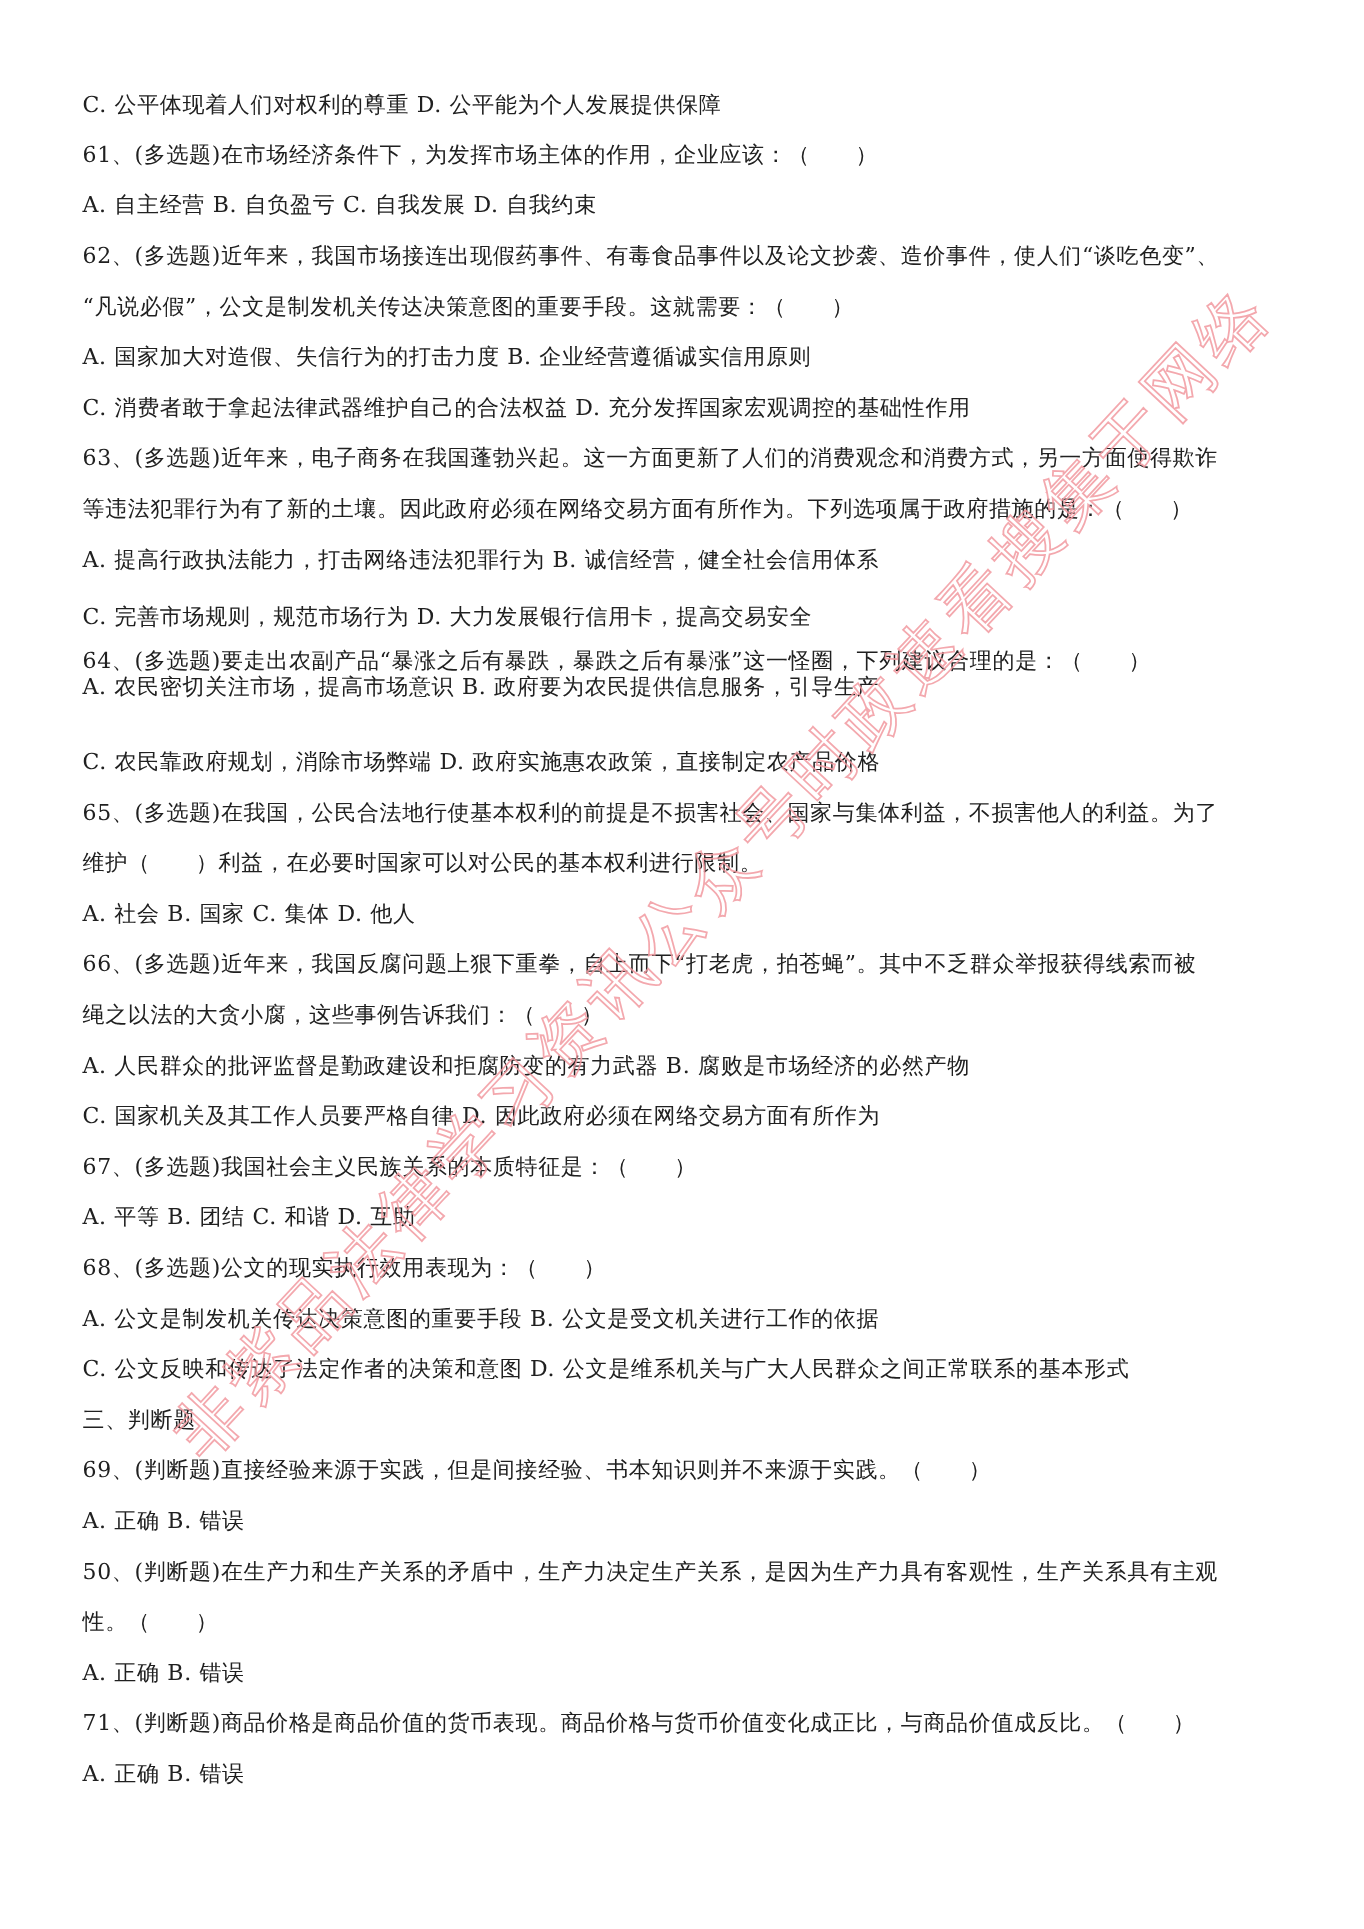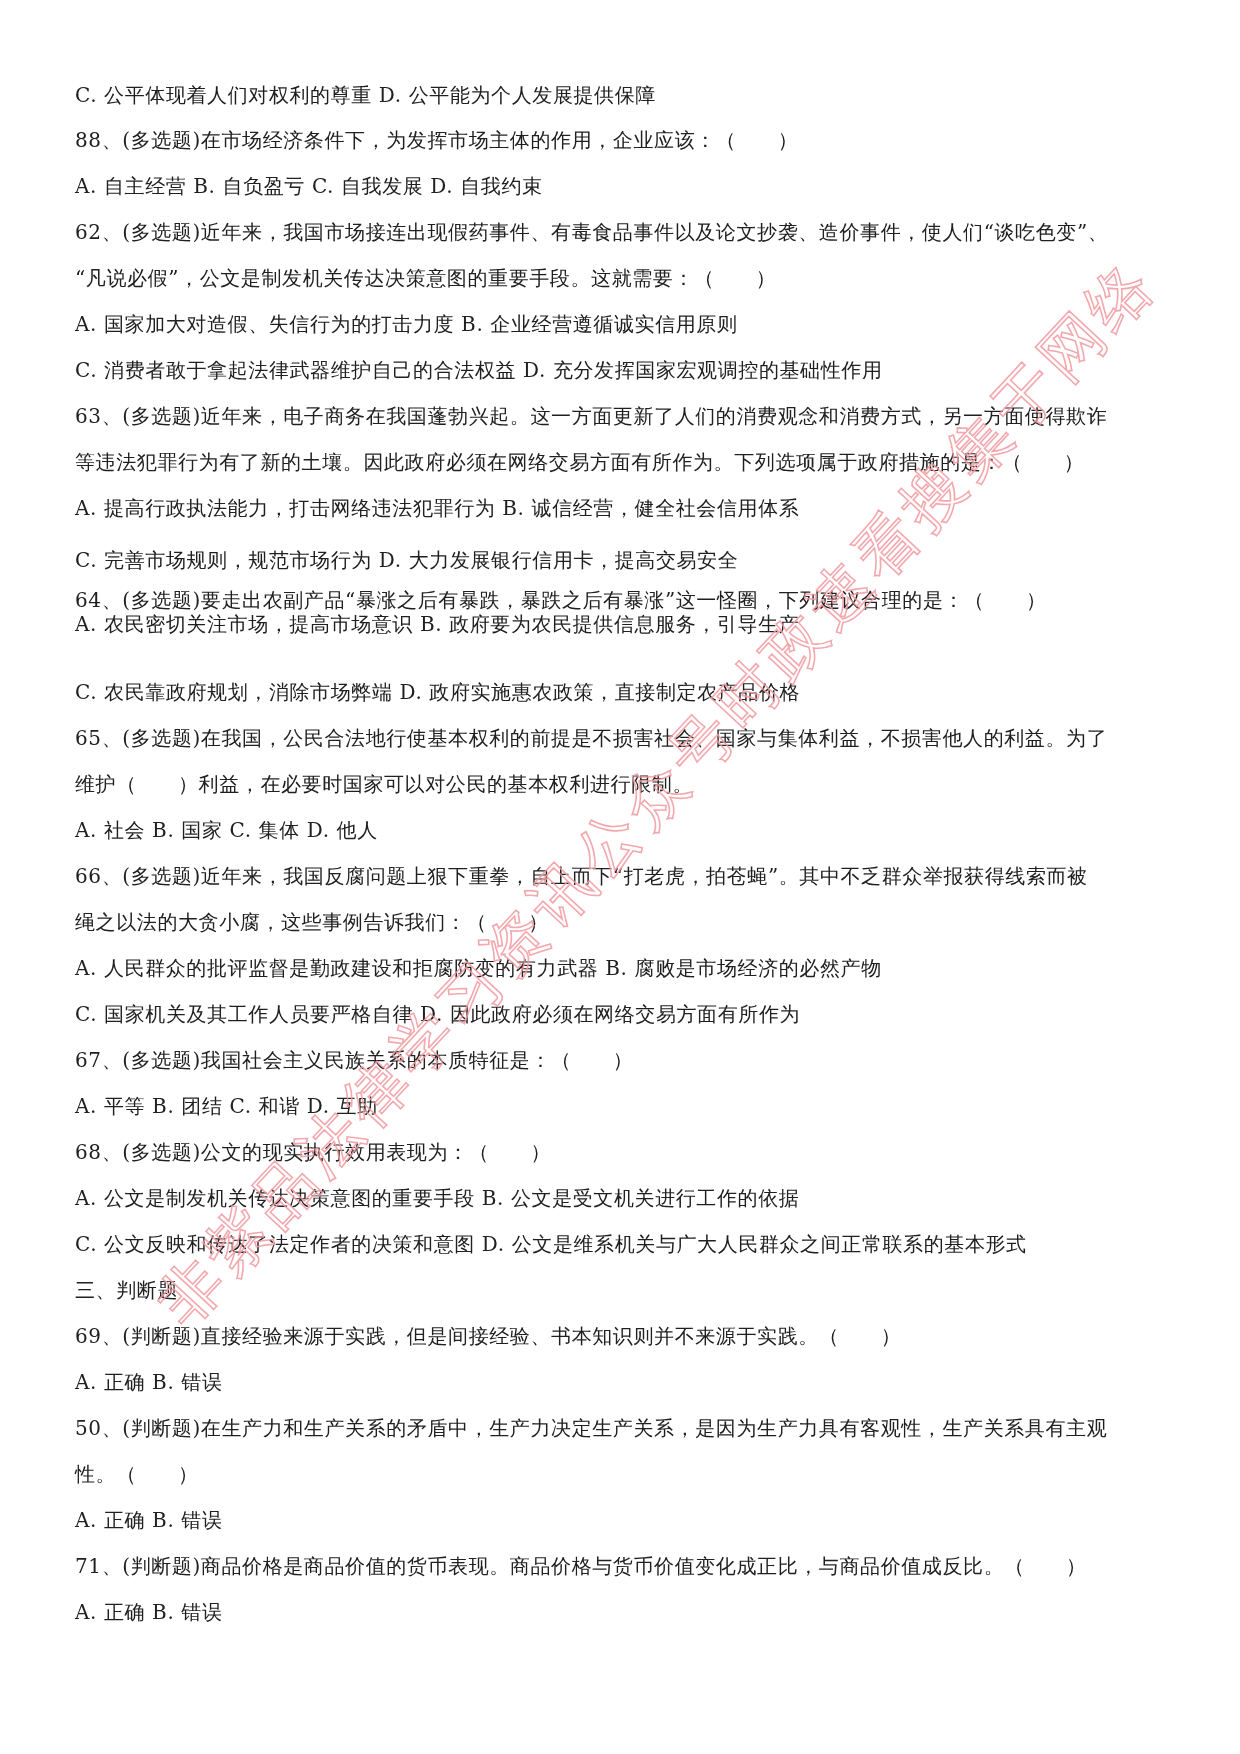--- a/index.html
+++ b/index.html
@@ -47,21 +47,21 @@
       opacity: 0.85;
       pointer-events: none;
     }
   </style>
 </head>
 <body>
 
 <div class="page">
   <div id="lines">
       <div class="line" style="top: 82px;">C. 公平体现着人们对权利的尊重 D. 公平能为个人发展提供保障</div>
-      <div class="line" style="top: 127px;">88、(多选题)在市场经济条件下，为发挥市场主体的作用，企业应该：（　　）</div>
+      <div class="line" style="top: 127px;">61、(多选题)在市场经济条件下，为发挥市场主体的作用，企业应该：（　　）</div>
       <div class="line" style="top: 173px;">A. 自主经营 B. 自负盈亏 C. 自我发展 D. 自我约束</div>
       <div class="line" style="top: 219px;">62、(多选题)近年来，我国市场接连出现假药事件、有毒食品事件以及论文抄袭、造价事件，使人们“谈吃色变”、</div>
       <div class="line" style="top: 265px;">“凡说必假”，公文是制发机关传达决策意图的重要手段。这就需要：（　　）</div>
       <div class="line" style="top: 311px;">A. 国家加大对造假、失信行为的打击力度 B. 企业经营遵循诚实信用原则</div>
       <div class="line" style="top: 357px;">C. 消费者敢于拿起法律武器维护自己的合法权益 D. 充分发挥国家宏观调控的基础性作用</div>
       <div class="line" style="top: 403px;">63、(多选题)近年来，电子商务在我国蓬勃兴起。这一方面更新了人们的消费观念和消费方式，另一方面使得欺诈</div>
       <div class="line" style="top: 449px;">等违法犯罪行为有了新的土壤。因此政府必须在网络交易方面有所作为。下列选项属于政府措施的是：（　　）</div>
       <div class="line" style="top: 495px;">A. 提高行政执法能力，打击网络违法犯罪行为 B. 诚信经营，健全社会信用体系</div>
       <div class="line" style="top: 547px;">C. 完善市场规则，规范市场行为 D. 大力发展银行信用卡，提高交易安全</div>
       <div class="line" style="top: 587px;">64、(多选题)要走出农副产品“暴涨之后有暴跌，暴跌之后有暴涨”这一怪圈，下列建议合理的是：（　　）</div>

